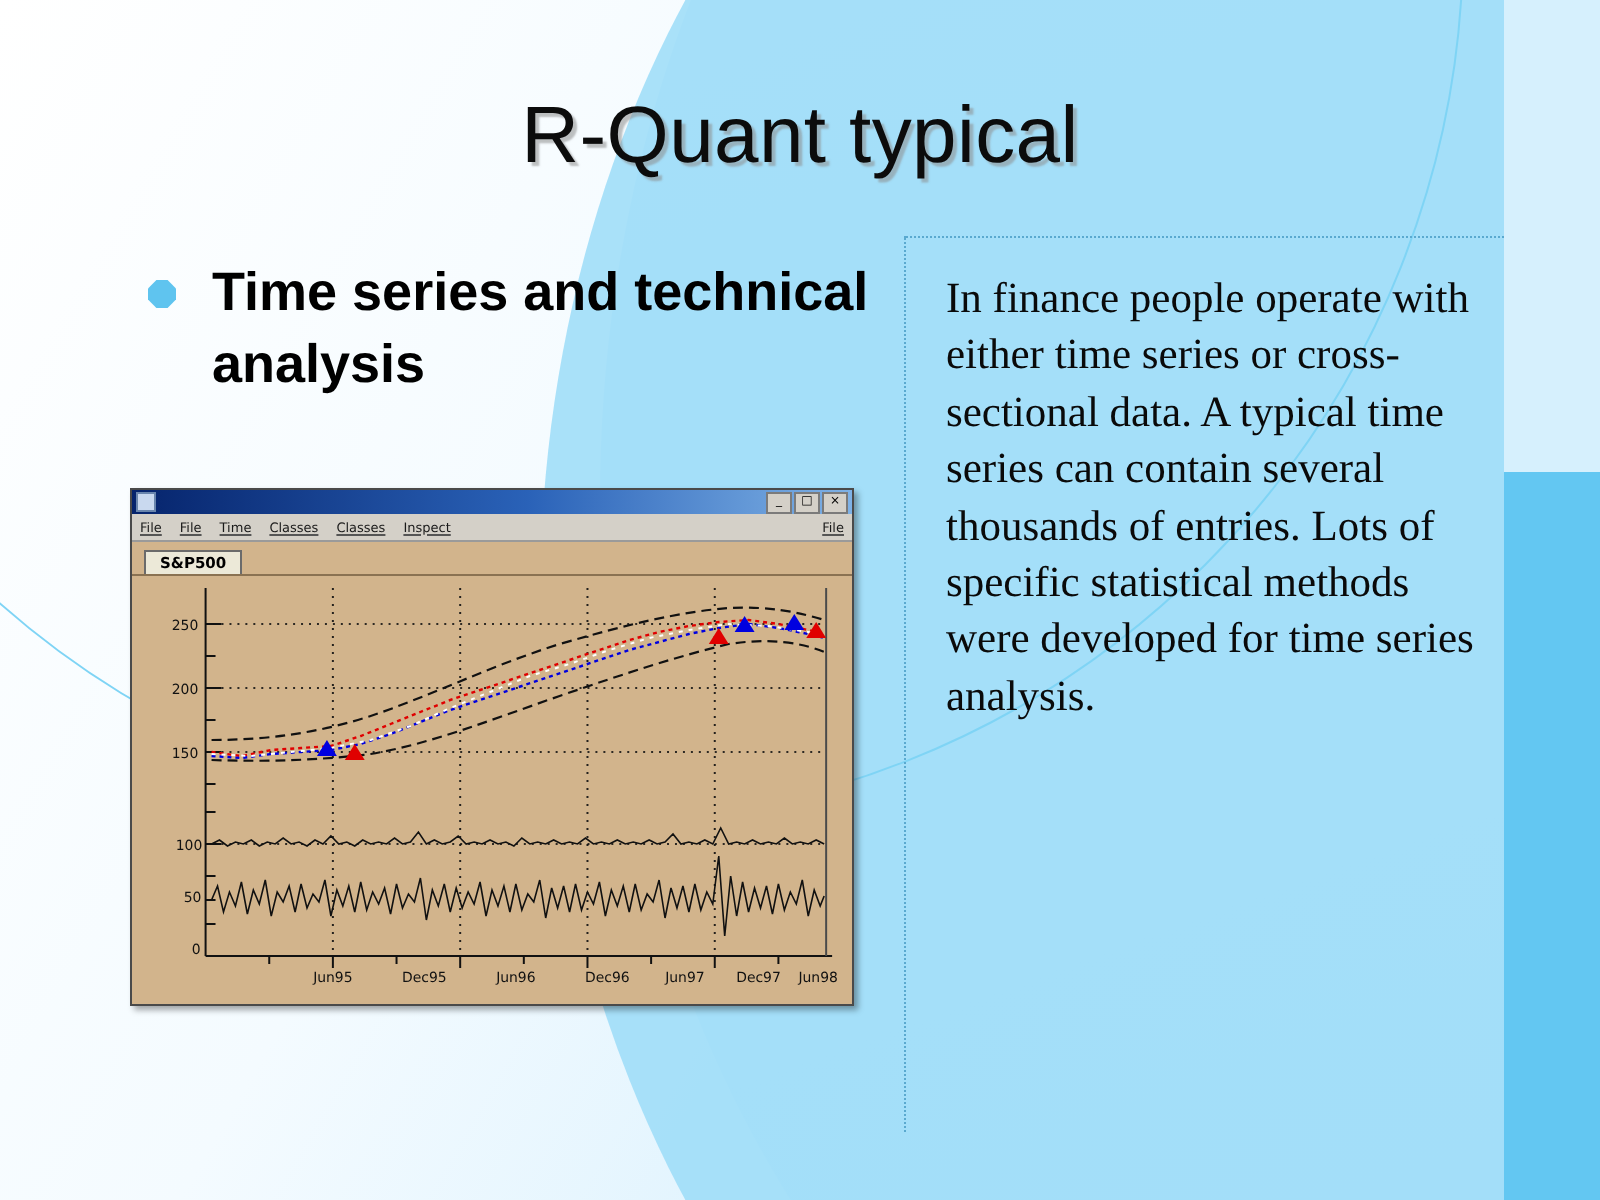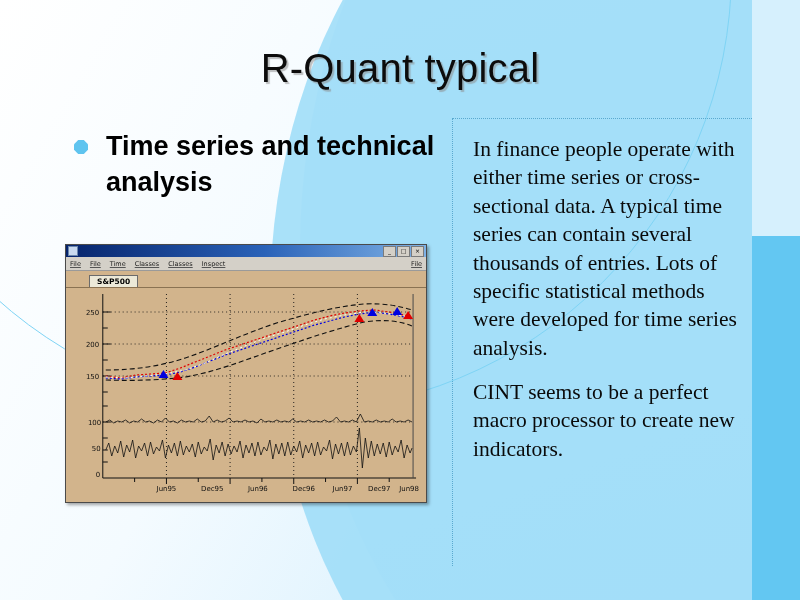--- a/index.html
+++ b/index.html
@@ -100,21 +100,21 @@
   }
   .menubar{
     height:13px;background:#d4d0c8;border-bottom:1px solid #9a9a9a;
     display:flex;align-items:center;justify-content:space-between;
     padding:0 4px;
   }
   .menubar .m-left{display:flex;gap:9px;}
   .menu-item{font-size:6.5px;color:#1a1a1a;text-decoration:underline;text-decoration-color:#555;}
   .tabstrip{
     height:16px;background:#d2b48c;border-bottom:1px solid #8a7252;
-    display:flex;align-items:flex-end;padding-left:23px;
+    display:flex;align-items:flex-end;padding-left:6px;
   }
   .tab{
     background:#ece9d8;border:1px solid #6b6b6b;border-bottom:none;
     font-size:7.5px;font-weight:bold;padding:1px 7px;color:#000;
   }
   .plot-area{position:relative;width:100%;height:214px;background:#1d4ed8;}
   .plot-svg{display:block;width:100%;height:100%;}
 </style>
 </head>
 <body>
@@ -131,21 +131,20 @@
 
   <div class="left-col">
     <div class="bullet-row">
       <div class="bullet-dot"></div>
       <div class="bullet-text">Time series and technical analysis</div>
     </div>
   </div>
 
   <div class="right-panel">
     <p>In finance people operate with either time series or cross-sectional data. A typical time series can contain several thousands of entries. Lots of specific statistical methods were developed for time series analysis.</p>
-    <p>CINT seems to be a perfect macro processor to create new indicators.</p>
   </div>
 
   <div class="app-window">
 
     <div class="titlebar">
       <div class="tb-icon"></div>
       <div class="tb-buttons">
         <div class="tb-btn">_</div>
         <div class="tb-btn">□</div>
         <div class="tb-btn">×</div>

